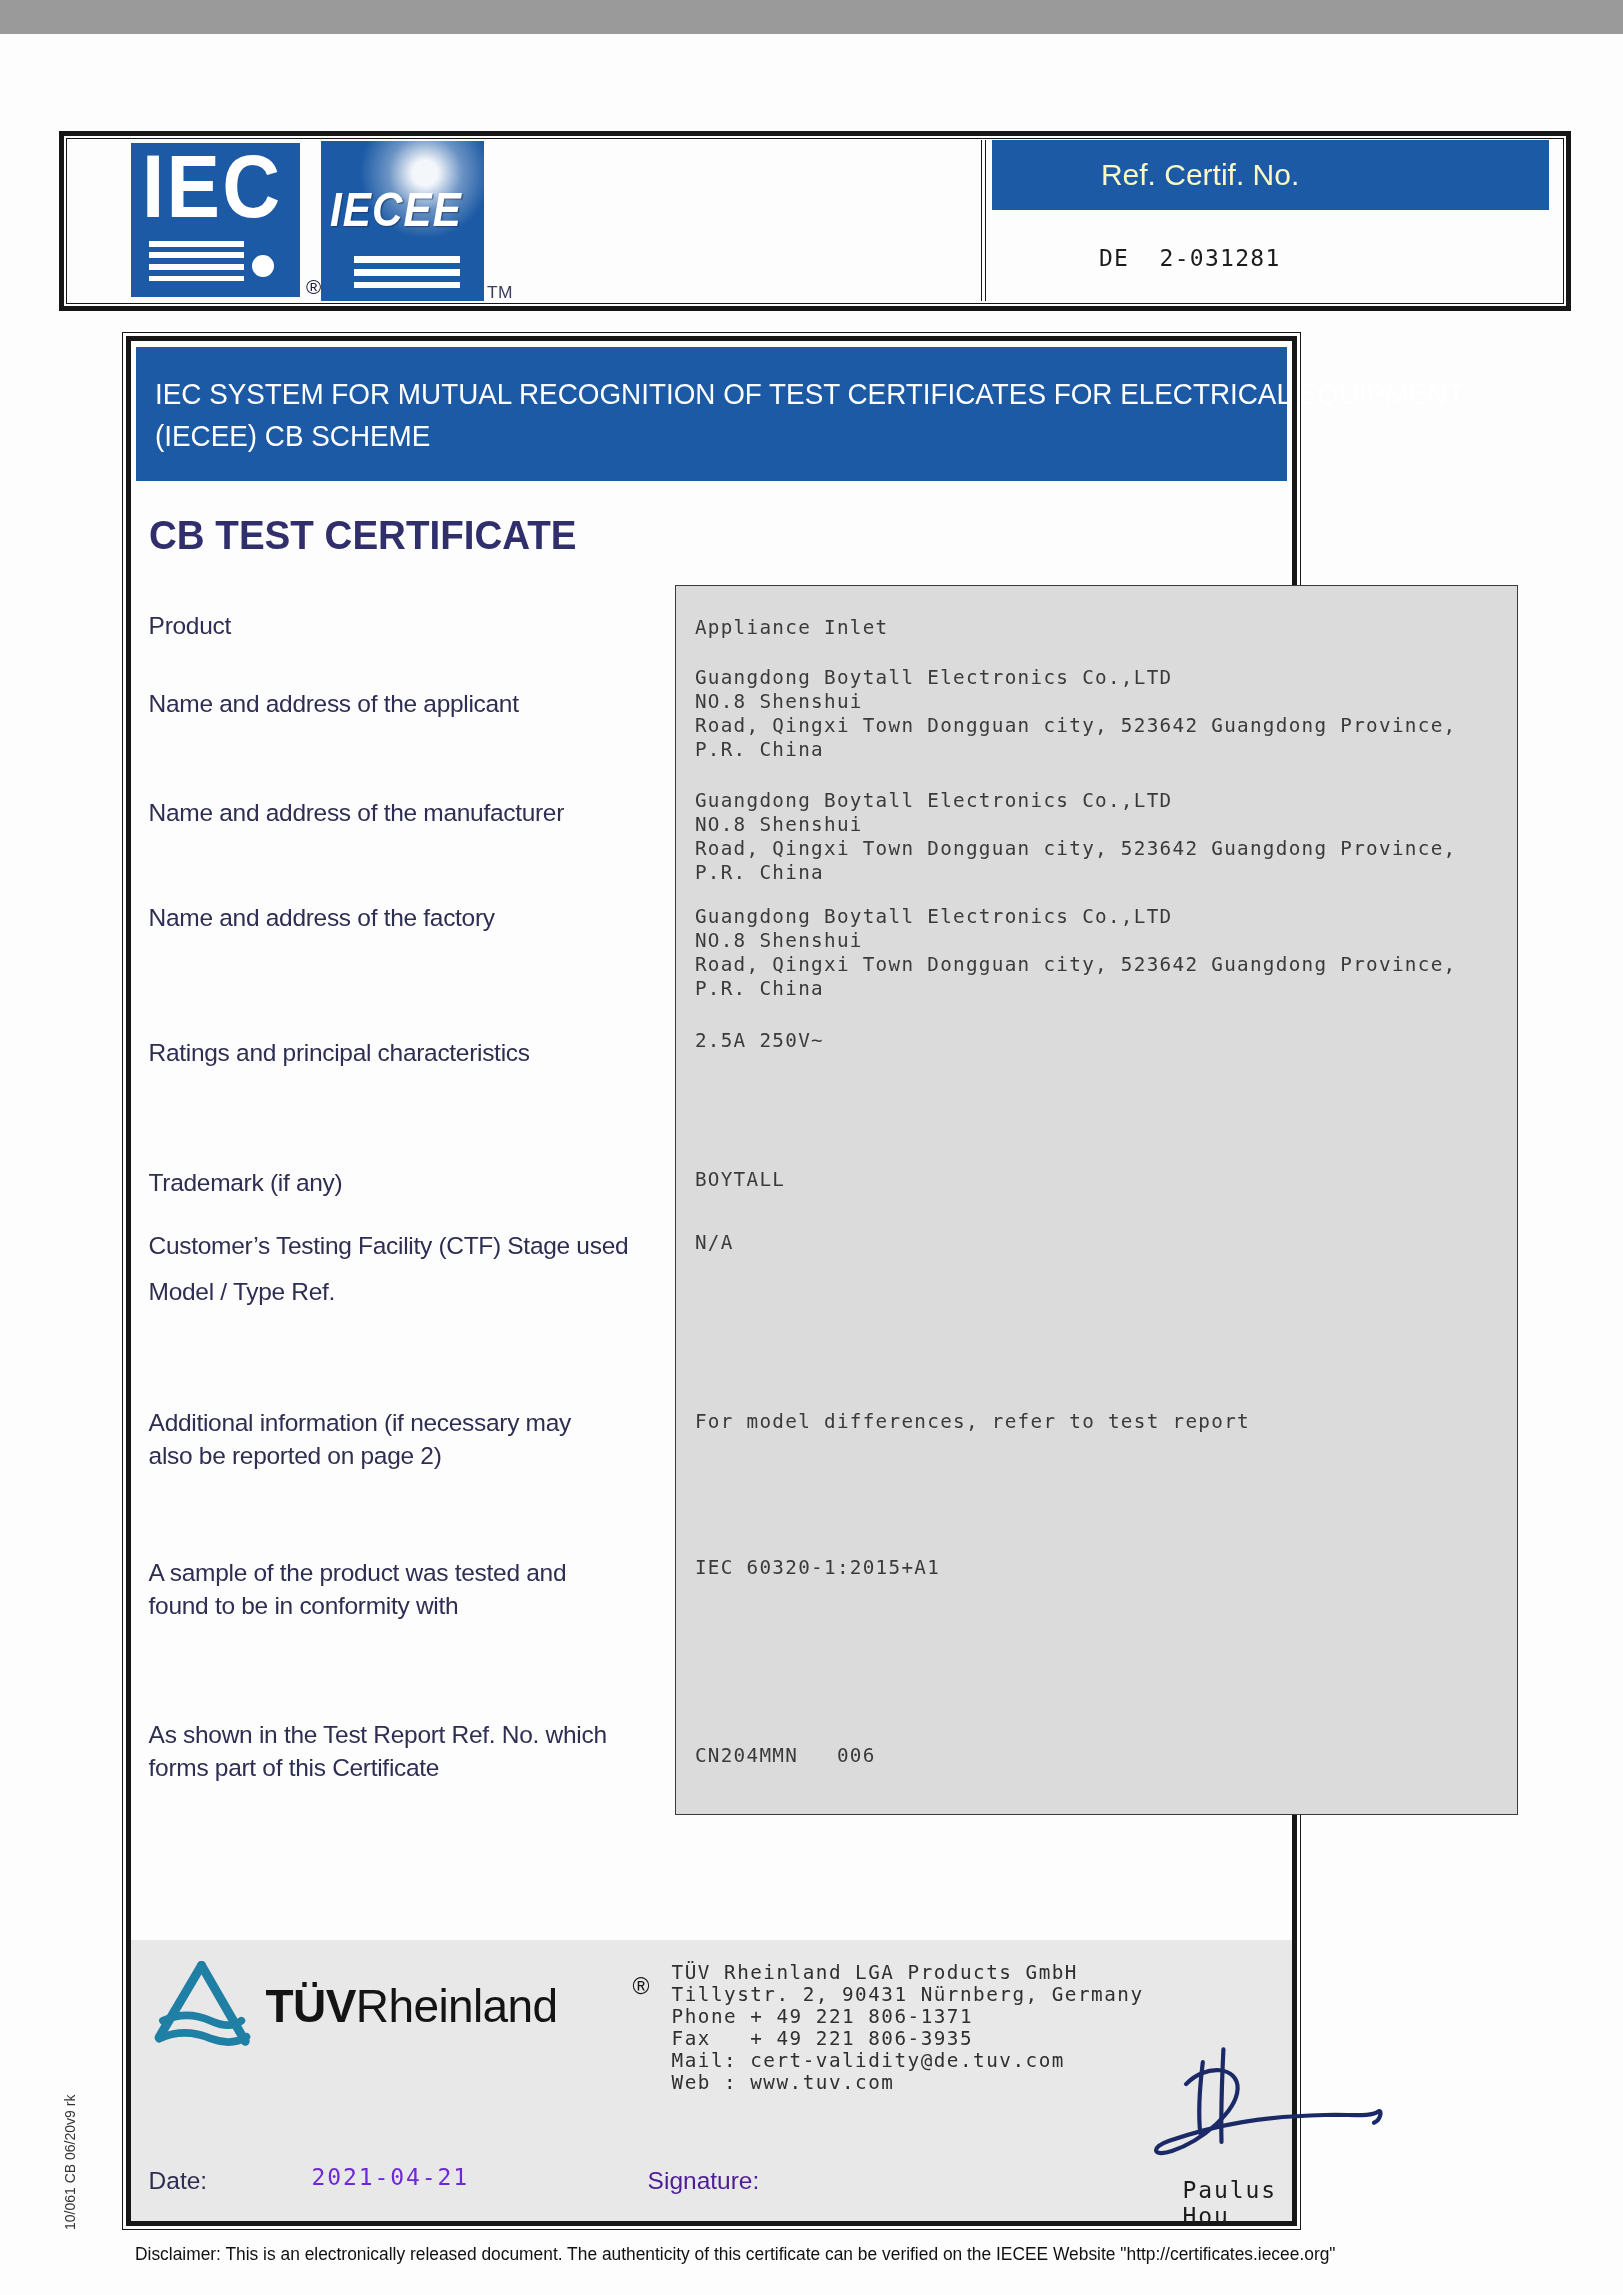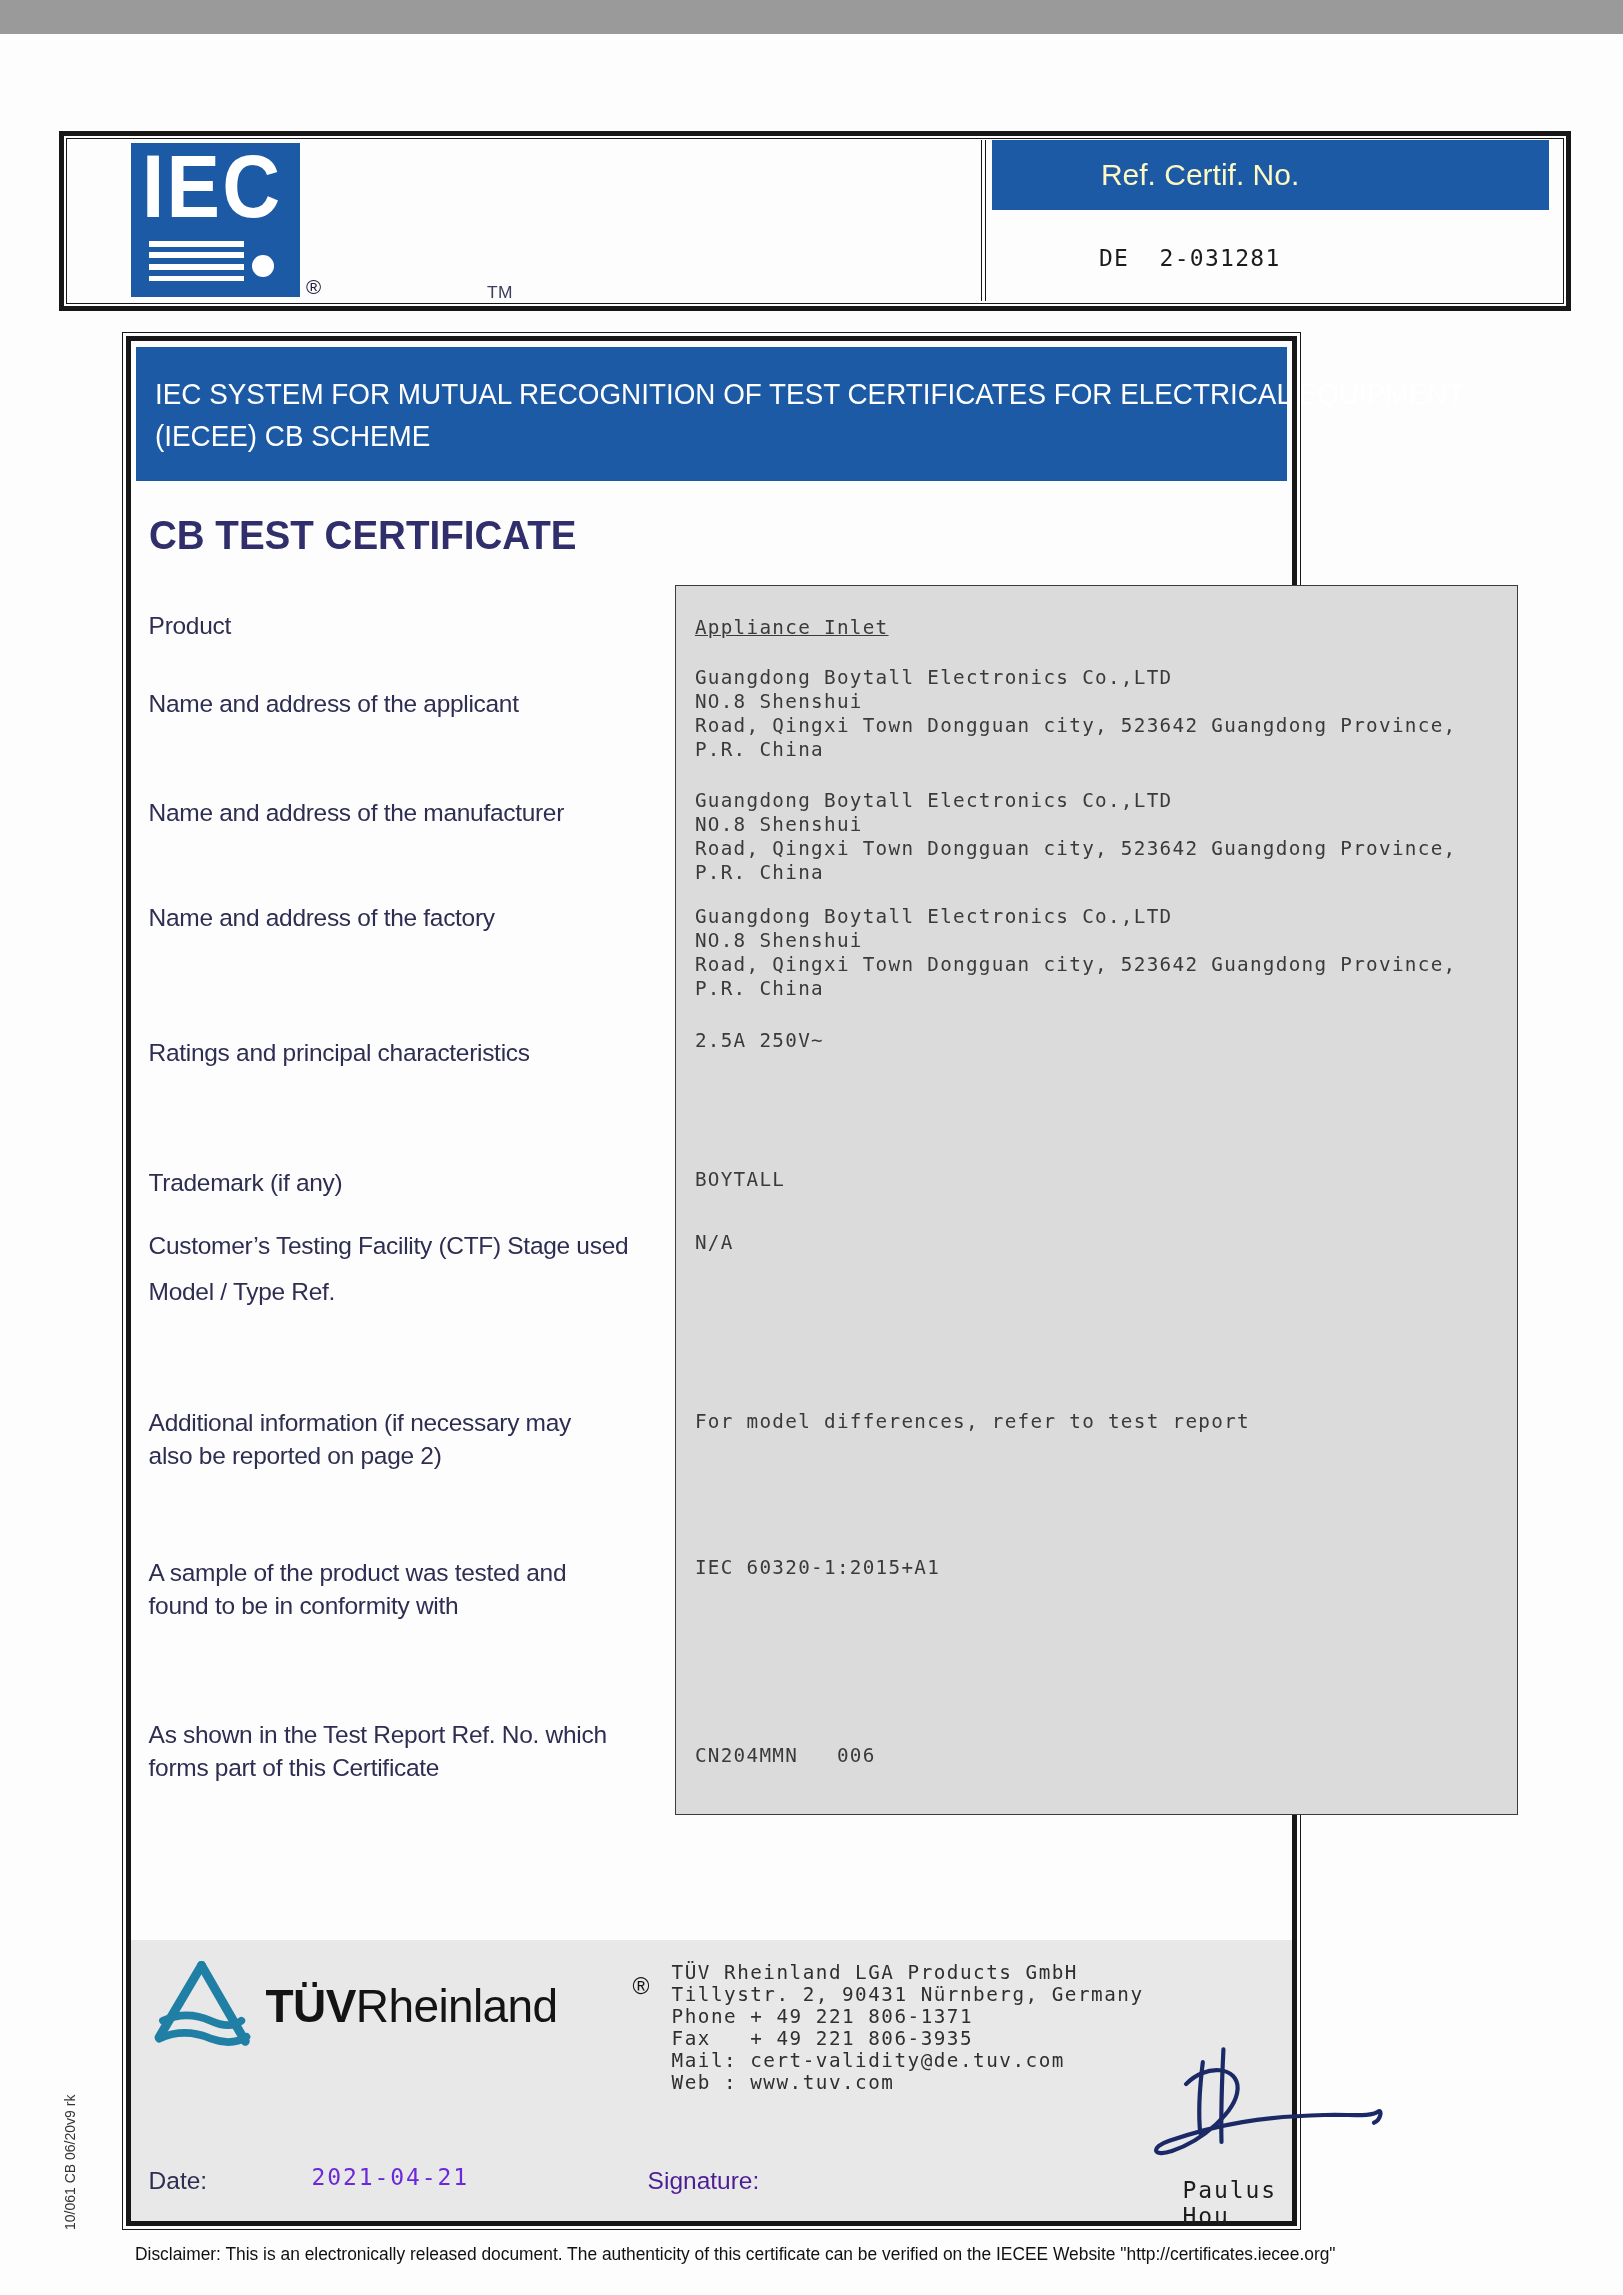--- a/index.html
+++ b/index.html
@@ -69,20 +69,29 @@
         <div class="iec-lines">
             <div></div>
             <div></div>
             <div></div>
             <div></div>
           </div>
         <div class="iec-dot"></div>
       </div>
       <div class="reg-mark">®</div>
 
+      <div class="logo-iecee">
+        <div class="glow"></div>
+        <div class="word">IECEE</div>
+        <div class="iecee-lines">
+            <div></div>
+            <div></div>
+            <div></div>
+          </div>
+      </div>
       <div class="tm-mark">TM</div>
 
       <div class="hdr-divider"></div>
 
       <div class="ref-bar">Ref. Certif. No.</div>
       <div class="ref-no">DE  2-031281</div>
     </div>
   </div>
 
   <div class="main">
@@ -104,21 +113,21 @@
       <div class="lbl" style="top:888px;">Customer’s Testing Facility (CTF) Stage used</div>
       <div class="lbl" style="top:934px;">Model / Type Ref.</div>
       <div class="lbl" style="top:1065px;">Additional information (if necessary may
 also be reported on page 2)</div>
       <div class="lbl" style="top:1215px;">A sample of the product was tested and
 found to be in conformity with</div>
       <div class="lbl" style="top:1377px;">As shown in the Test Report Ref. No. which
 forms part of this Certificate</div>
 
       <div class="valbox">
-        <div class="mono" style="top:30px;text-decoration:underline;">Appliance Inlet</div>
+        <div class="mono" style="top:30px;">Appliance Inlet</div>
         <div class="mono" style="top:80px;">Guangdong Boytall Electronics Co.,LTD
 NO.8 Shenshui
 Road, Qingxi Town Dongguan city, 523642 Guangdong Province,
 P.R. China</div>
         <div class="mono" style="top:203px;">Guangdong Boytall Electronics Co.,LTD
 NO.8 Shenshui
 Road, Qingxi Town Dongguan city, 523642 Guangdong Province,
 P.R. China</div>
         <div class="mono" style="top:319px;">Guangdong Boytall Electronics Co.,LTD
 NO.8 Shenshui

